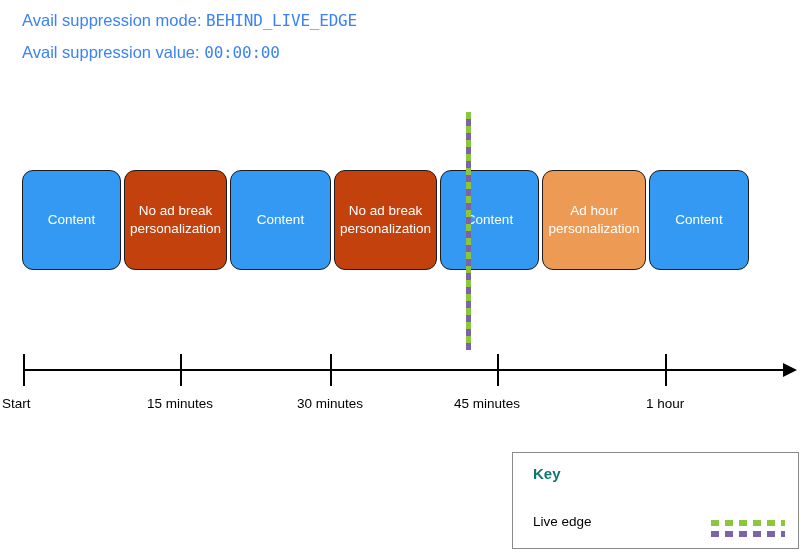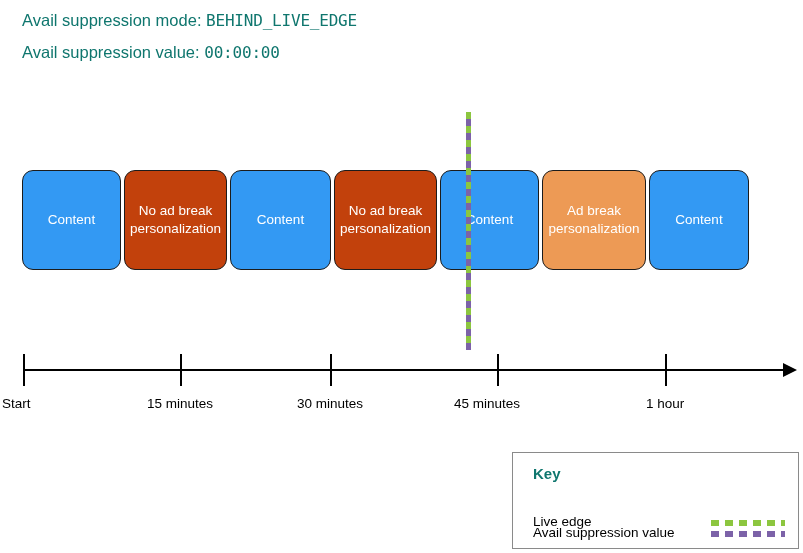--- a/index.html
+++ b/index.html
@@ -16,21 +16,21 @@
     overflow: hidden;
   }
 
   
   .hdr-line {
     position: absolute;
     left: 22px;
     font-size: 16.5px;
     line-height: 1;
     white-space: nowrap;
-    color: #0f766e;
+    color: #3b82f6;
   }
   #hdr-mode { top: 12px; }
   #hdr-value { top: 44px; }
   .hdr-label { font-family: "Liberation Sans", sans-serif; }
   .hdr-mono {
     font-family: "DejaVu Sans Mono", monospace;
     font-size: 16px;
     letter-spacing: -0.2px;
   }
 
@@ -205,21 +205,21 @@
     <div class="blk content" style="left: 230px; width: 101px;">
       <span class="blk-text">Content</span>
     </div>
     <div class="blk noad" style="left: 334px; width: 103px;">
       <span class="blk-text">No ad break personalization</span>
     </div>
     <div class="blk content" style="left: 440px; width: 99px;">
       <span class="blk-text">Content</span>
     </div>
     <div class="blk adbreak" style="left: 542px; width: 104px;">
-      <span class="blk-text">Ad break personalization</span>
+      <span class="blk-text">Ad hour personalization</span>
     </div>
     <div class="blk content" style="left: 649px; width: 100px;">
       <span class="blk-text">Content</span>
     </div>
   </div>
 
 <div id="markers-layer">
     <div class="vline" style="position: absolute; left: 466px; top: 112px; height: 238px;">
       <div class="seg dash-green" style="top: 0px; height: 238px;"></div>
       <div class="seg dash-purple" style="top: 0px; height: 238px;"></div>
@@ -243,16 +243,15 @@
 
 <div id="key-box">
   <div id="key-title">Key</div>
 
   <div class="key-row" id="key-row-0">
     <span class="key-label">Live edge</span>
     <span class="key-swatch sw-green"></span>
   </div>
 
   <div class="key-row" id="key-row-1">
-    <span class="key-label">Avail suppression value</span>
     <span class="key-swatch sw-purple"></span>
   </div>
 </div>
 
 </body></html>

